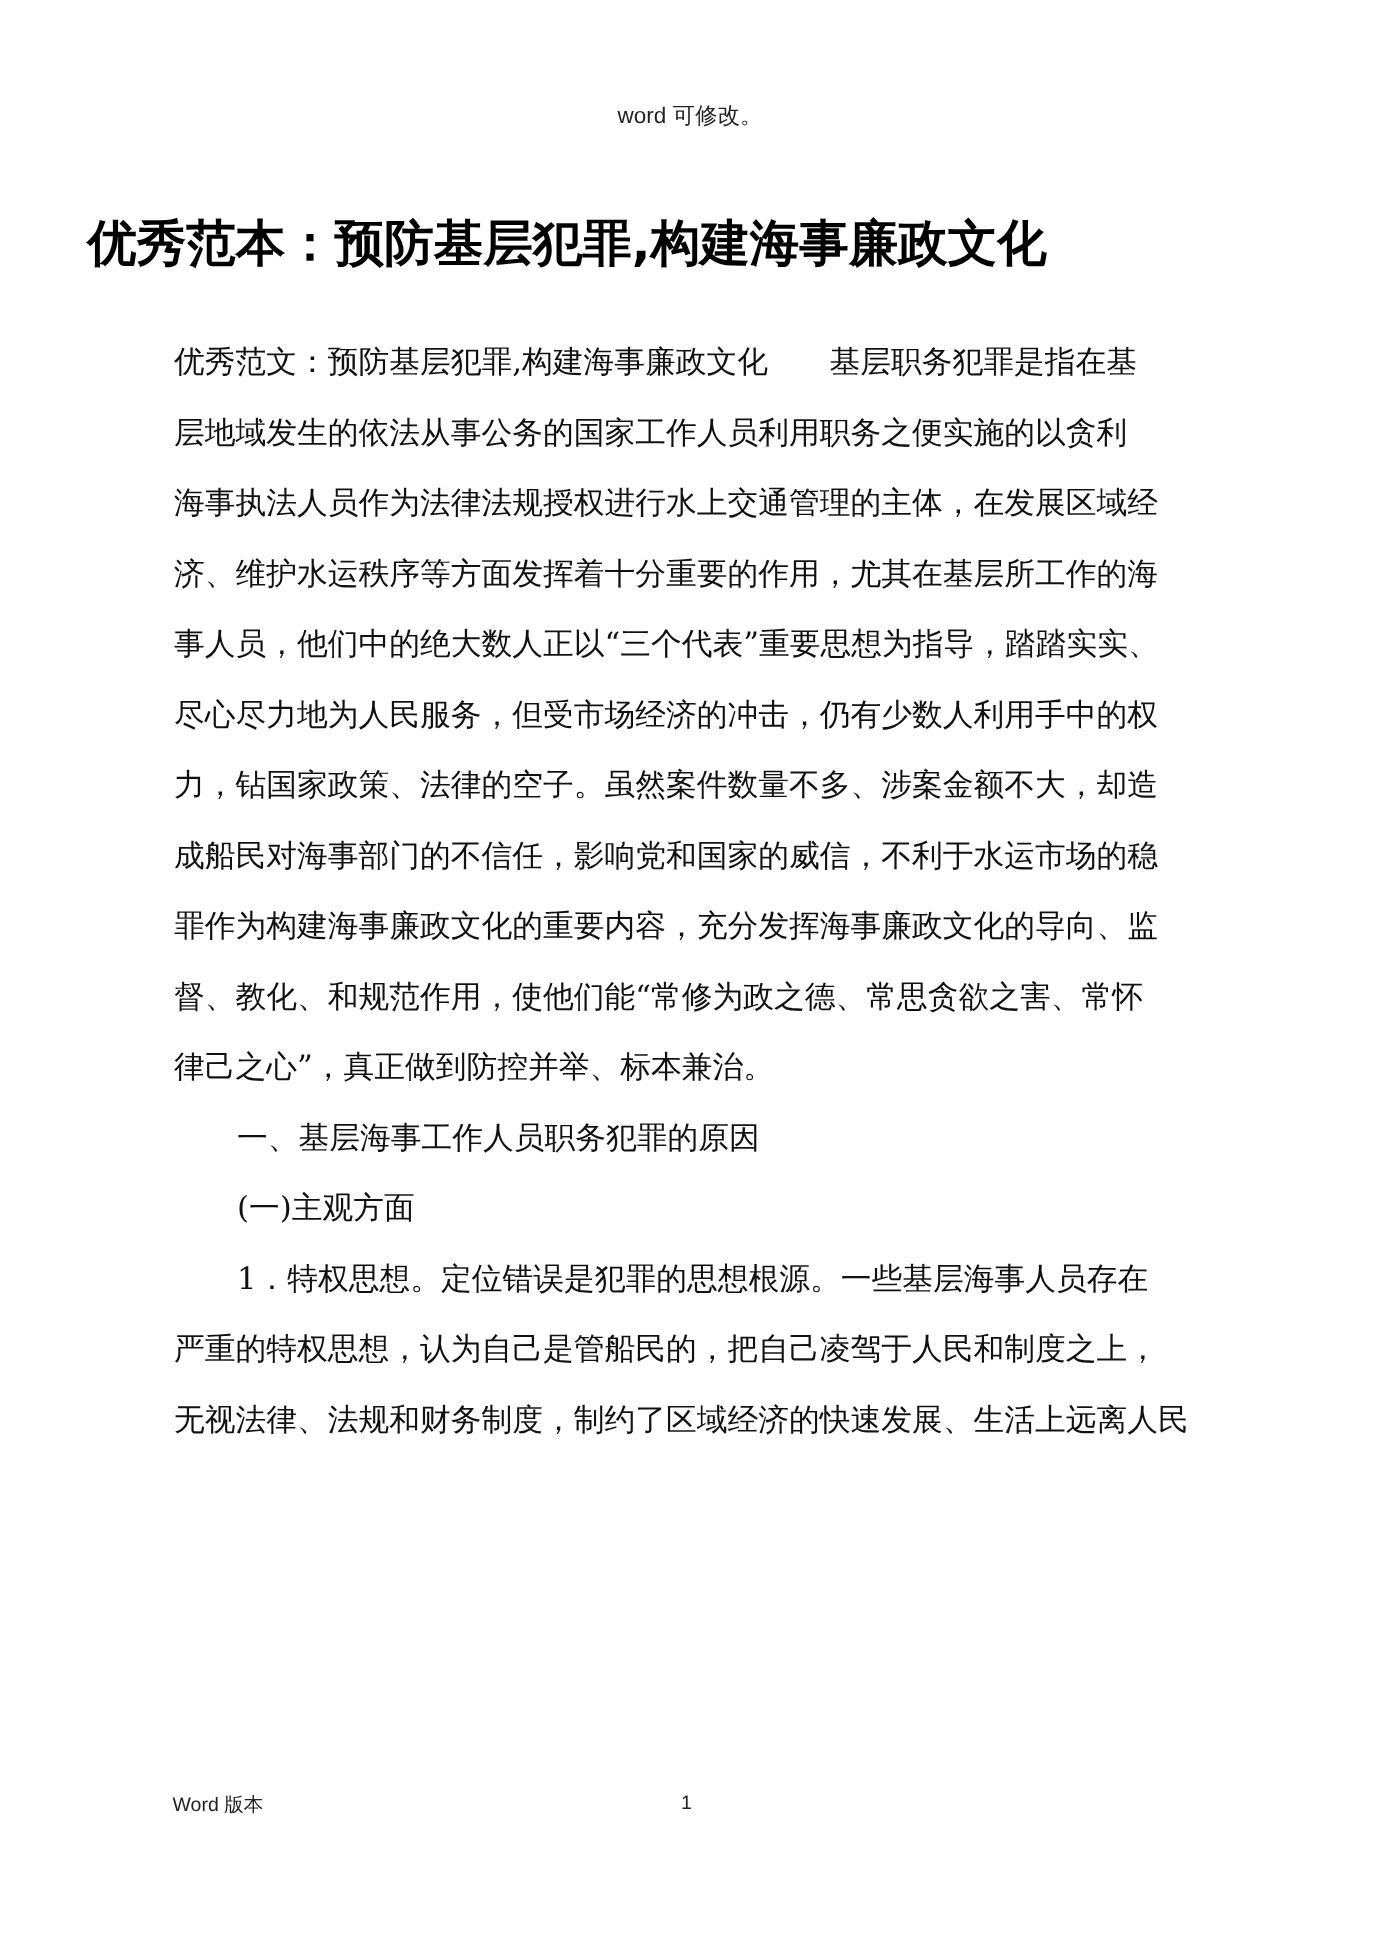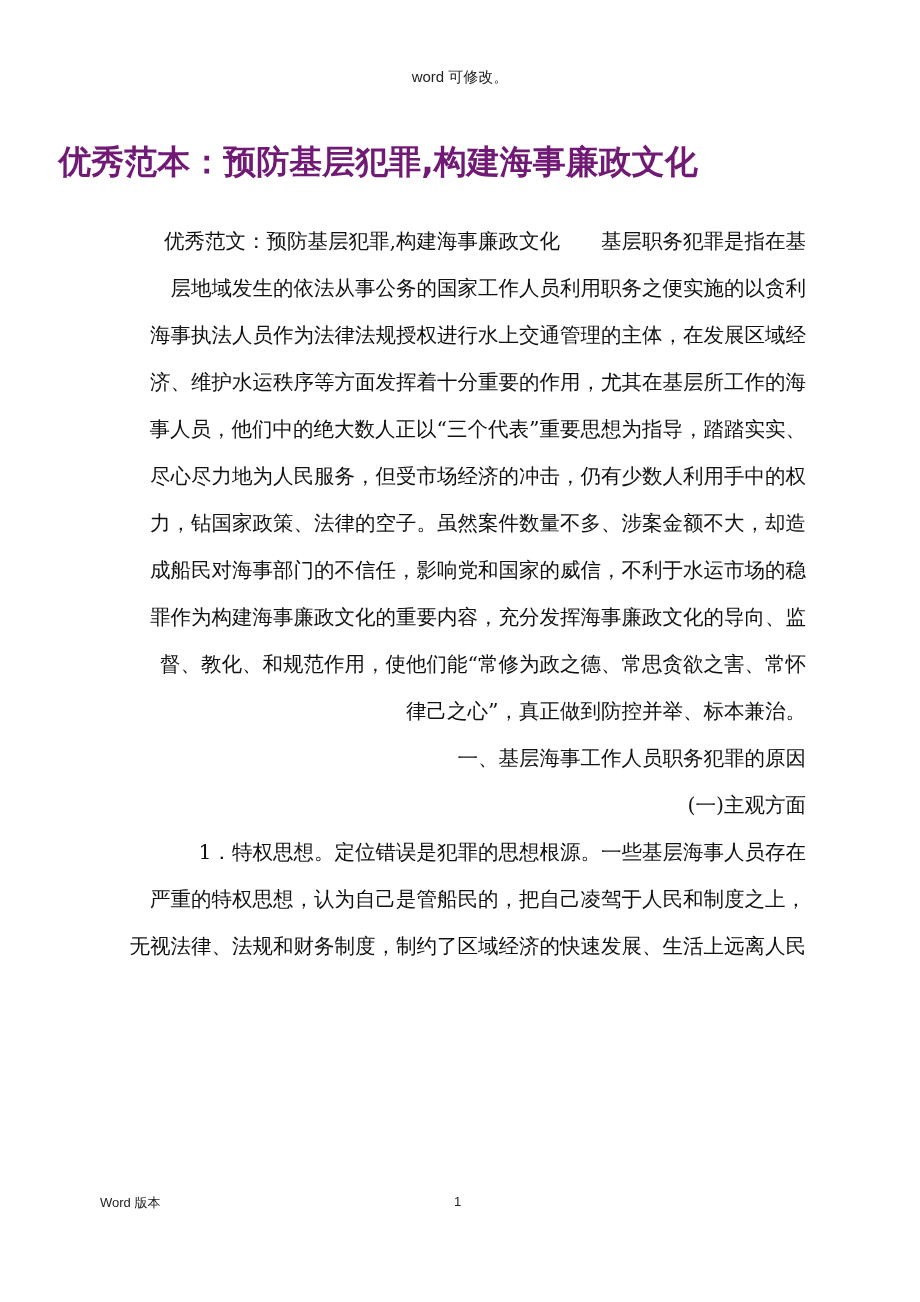--- a/index.html
+++ b/index.html
@@ -28,42 +28,41 @@
     .doc-title {
       position: absolute;
       top: 140px;
       left: 0;
       width: 756px;
       text-align: center;
       font-family: "DejaVu Sans", "Liberation Sans", sans-serif;
       font-weight: bold;
       font-size: 33px;
       letter-spacing: 0px;
-      color: #701a75;
+      color: #000000;
     }
     .body-text {
       position: absolute;
       top: 224px;
       left: 116px;
       width: 690px;
       font-size: 20.5px;
       line-height: 35px;
     }
     .line {
       display: block;
       white-space: nowrap;
       height: 35px;
       margin-bottom: 12px;
-      text-align: right;
     }
     .indent { padding-left: 42px; }
     .footer-left {
       position: absolute;
       top: 1194px;
-      left: 100px;
+      left: 115px;
       font-family: "Liberation Sans", "DejaVu Sans", sans-serif;
       font-size: 13px;
       color: #222;
     }
     .footer-page {
       position: absolute;
       top: 1194px;
       left: 454px;
       font-family: "Liberation Sans", "DejaVu Sans", sans-serif;
       font-size: 13px;

